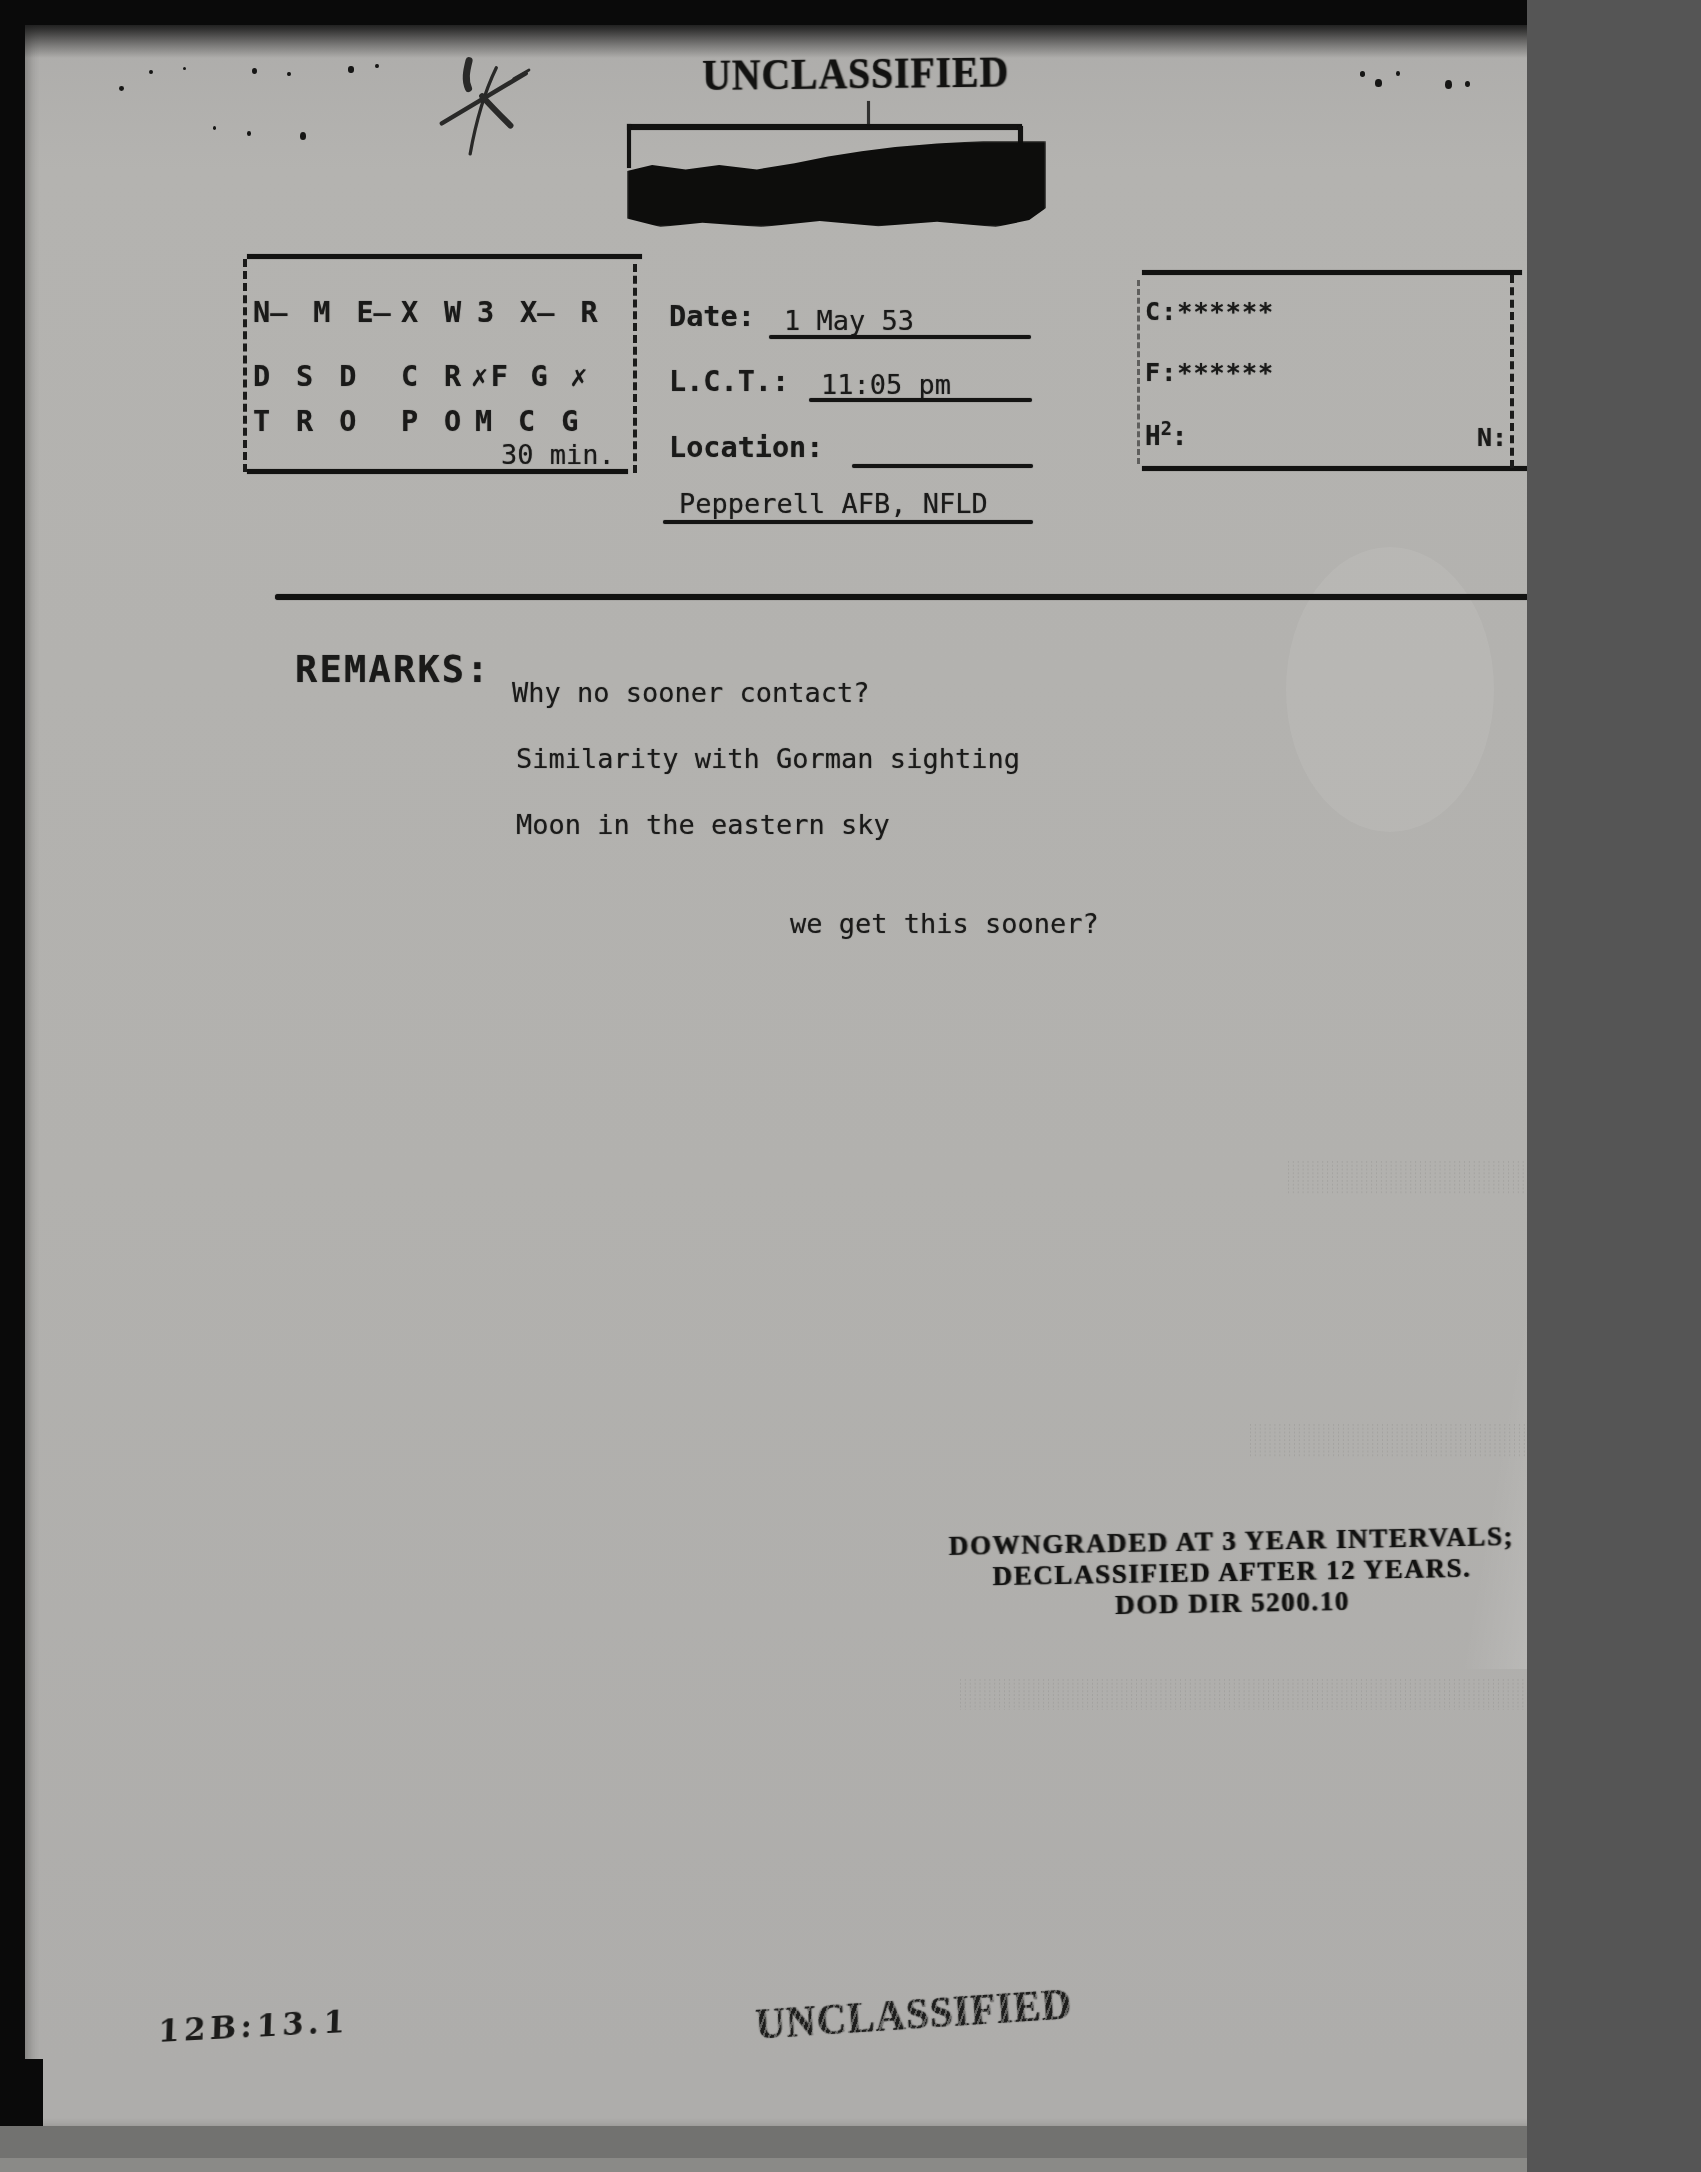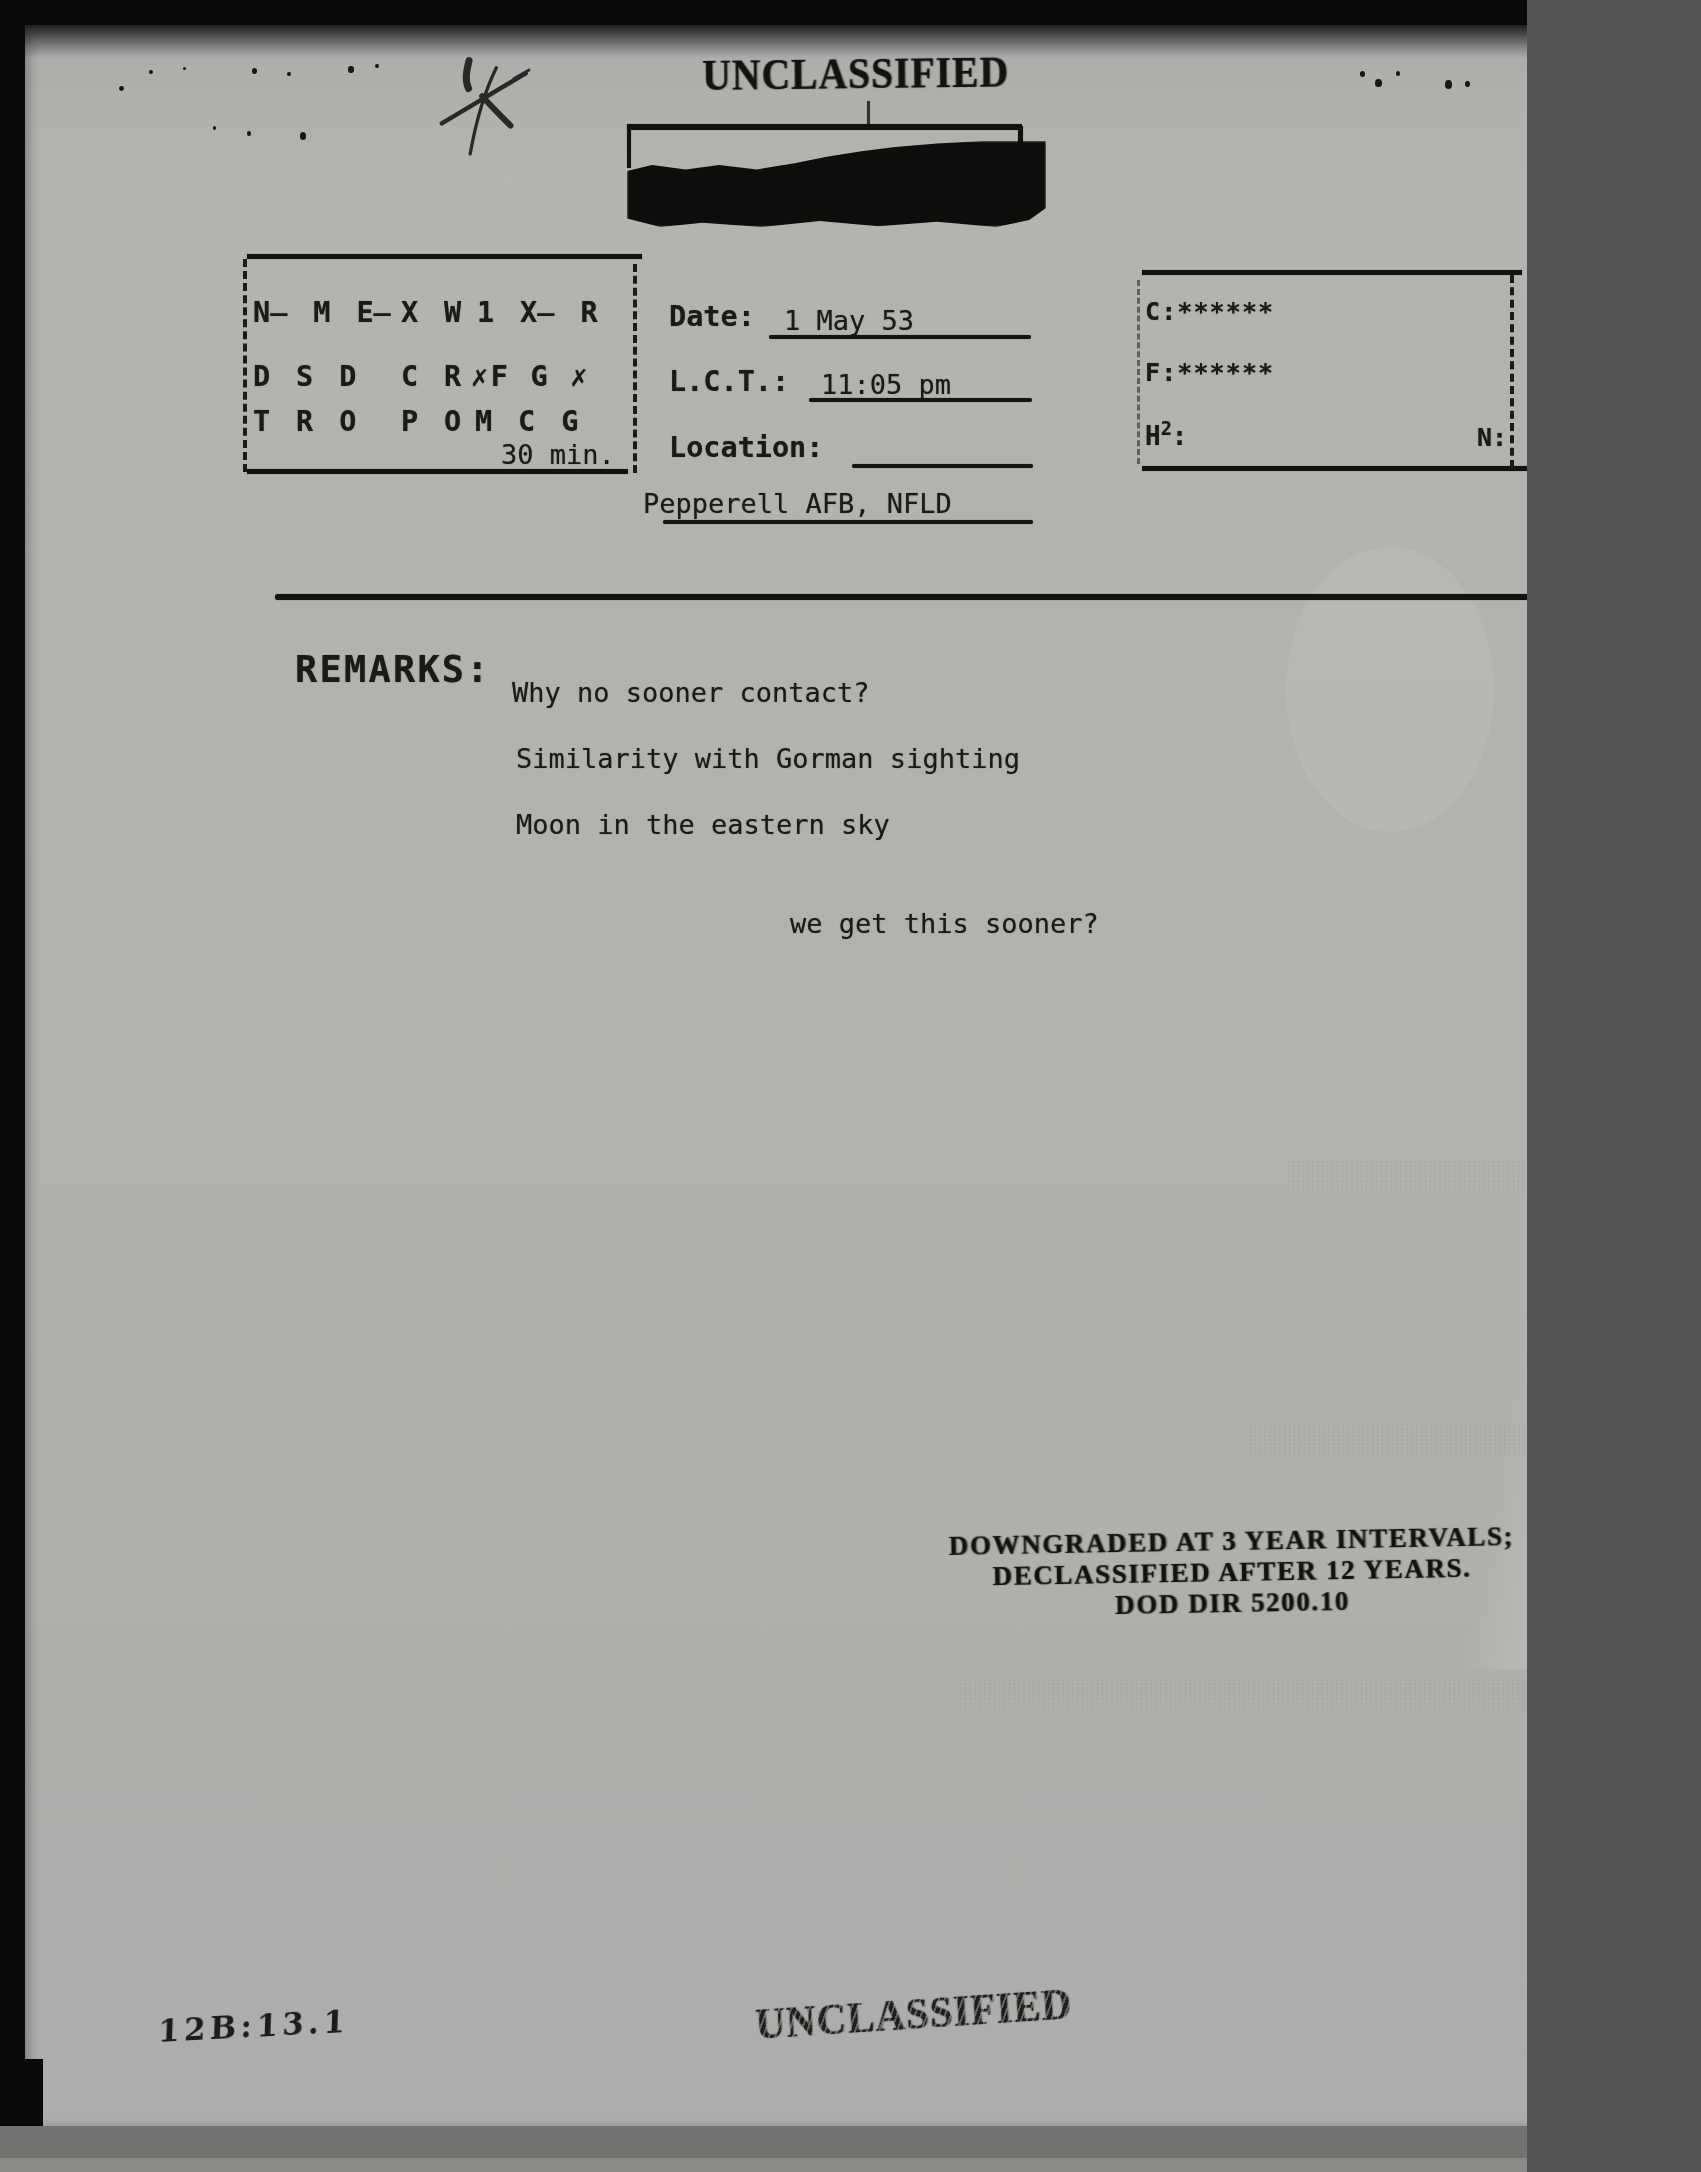--- a/index.html
+++ b/index.html
@@ -87,21 +87,21 @@
   <div class="abs bar" style="left:867px;top:101px;width:2.7px;height:24px;opacity:.8;"></div>
   <div class="abs redact-blob" style="left:627px;top:141px;width:419px;height:86px;"></div>
 
   <div class="abs bar" style="left:247px;top:254px;width:395px;height:4.9px;"></div>
   <div class="abs bar" style="left:247px;top:469px;width:381px;height:4.9px;"></div>
   <div class="abs dash-v" style="left:243px;top:259px;height:213px;border-left:4.4px dashed #1b1b1a;"></div>
   <div class="abs dash-v" style="left:633px;top:264px;height:209px;border-left:4.4px dashed #1b1b1a;"></div>
 
   <div class="abs typed bold" style="left:253px;top:298px;font-size:28.5px;letter-spacing:4.4px;">N̶ M E̶</div>
   <div class="abs typed bold" style="left:401px;top:298px;font-size:28.5px;letter-spacing:4.4px;">X W</div>
-  <div class="abs typed bold" style="left:477px;top:298px;font-size:28.5px;letter-spacing:4.4px;">1 X̶ R</div>
+  <div class="abs typed bold" style="left:477px;top:298px;font-size:28.5px;letter-spacing:4.4px;">3 X̶ R</div>
 
   <div class="abs typed bold" style="left:253px;top:362px;font-size:28.5px;letter-spacing:4.4px;">D S D</div>
   <div class="abs typed bold" style="left:401px;top:362px;font-size:28.5px;letter-spacing:4.4px;">C R</div>
   <div class="abs typed bold" style="left:471px;top:362px;font-size:28.5px;letter-spacing:2.7px;">✗F G ✗</div>
 
   <div class="abs typed bold" style="left:253px;top:407px;font-size:28.5px;letter-spacing:4.4px;">T R O</div>
   <div class="abs typed bold" style="left:401px;top:407px;font-size:28.5px;letter-spacing:4.4px;">P O</div>
   <div class="abs typed bold" style="left:475px;top:407px;font-size:28.5px;letter-spacing:4.4px;">M C G</div>
 
   <div class="abs typed" style="left:501px;top:441px;font-size:27px;">30 min.</div>
@@ -110,21 +110,21 @@
   <div class="abs typed" style="left:784px;top:307px;font-size:27px;">1 May 53</div>
   <div class="abs uline" style="left:769px;top:335px;width:262px;"></div>
 
   <div class="abs typed bold" style="left:669px;top:367px;font-size:28.5px;">L.C.T.:</div>
   <div class="abs typed" style="left:821px;top:371px;font-size:27px;">11:05 pm</div>
   <div class="abs uline" style="left:809px;top:398px;width:223px;"></div>
 
   <div class="abs typed bold" style="left:669px;top:433px;font-size:28.5px;">Location:</div>
   <div class="abs uline" style="left:852px;top:464px;width:181px;"></div>
 
-  <div class="abs typed" style="left:643px;top:490px;font-size:27px;">Pepperell AFB, NFLD</div>
+  <div class="abs typed" style="left:679px;top:490px;font-size:27px;">Pepperell AFB, NFLD</div>
   <div class="abs uline" style="left:663px;top:520px;width:370px;height:4.4px;"></div>
 
   <div class="abs bar" style="left:1142px;top:270px;width:380px;height:4.9px;"></div>
   <div class="abs bar" style="left:1142px;top:466px;width:386px;height:4.9px;"></div>
   <div class="abs dash-v" style="left:1510px;top:275px;height:193px;border-left:4.4px dashed #1b1b1a;"></div>
   <div class="abs dash-v" style="left:1137px;top:280px;height:184px;border-left:3.8px dashed rgba(26,26,25,.55);"></div>
 
   <div class="abs typed bold" style="left:1145px;top:299px;font-size:25px;letter-spacing:1.1px;">C:******</div>
   <div class="abs typed bold" style="left:1145px;top:360px;font-size:25px;letter-spacing:1.1px;">F:******</div>
   <div class="abs typed bold" style="left:1145px;top:419px;font-size:26px;"><span>H</span><sup class="h2">2</sup><span>:</span></div>

